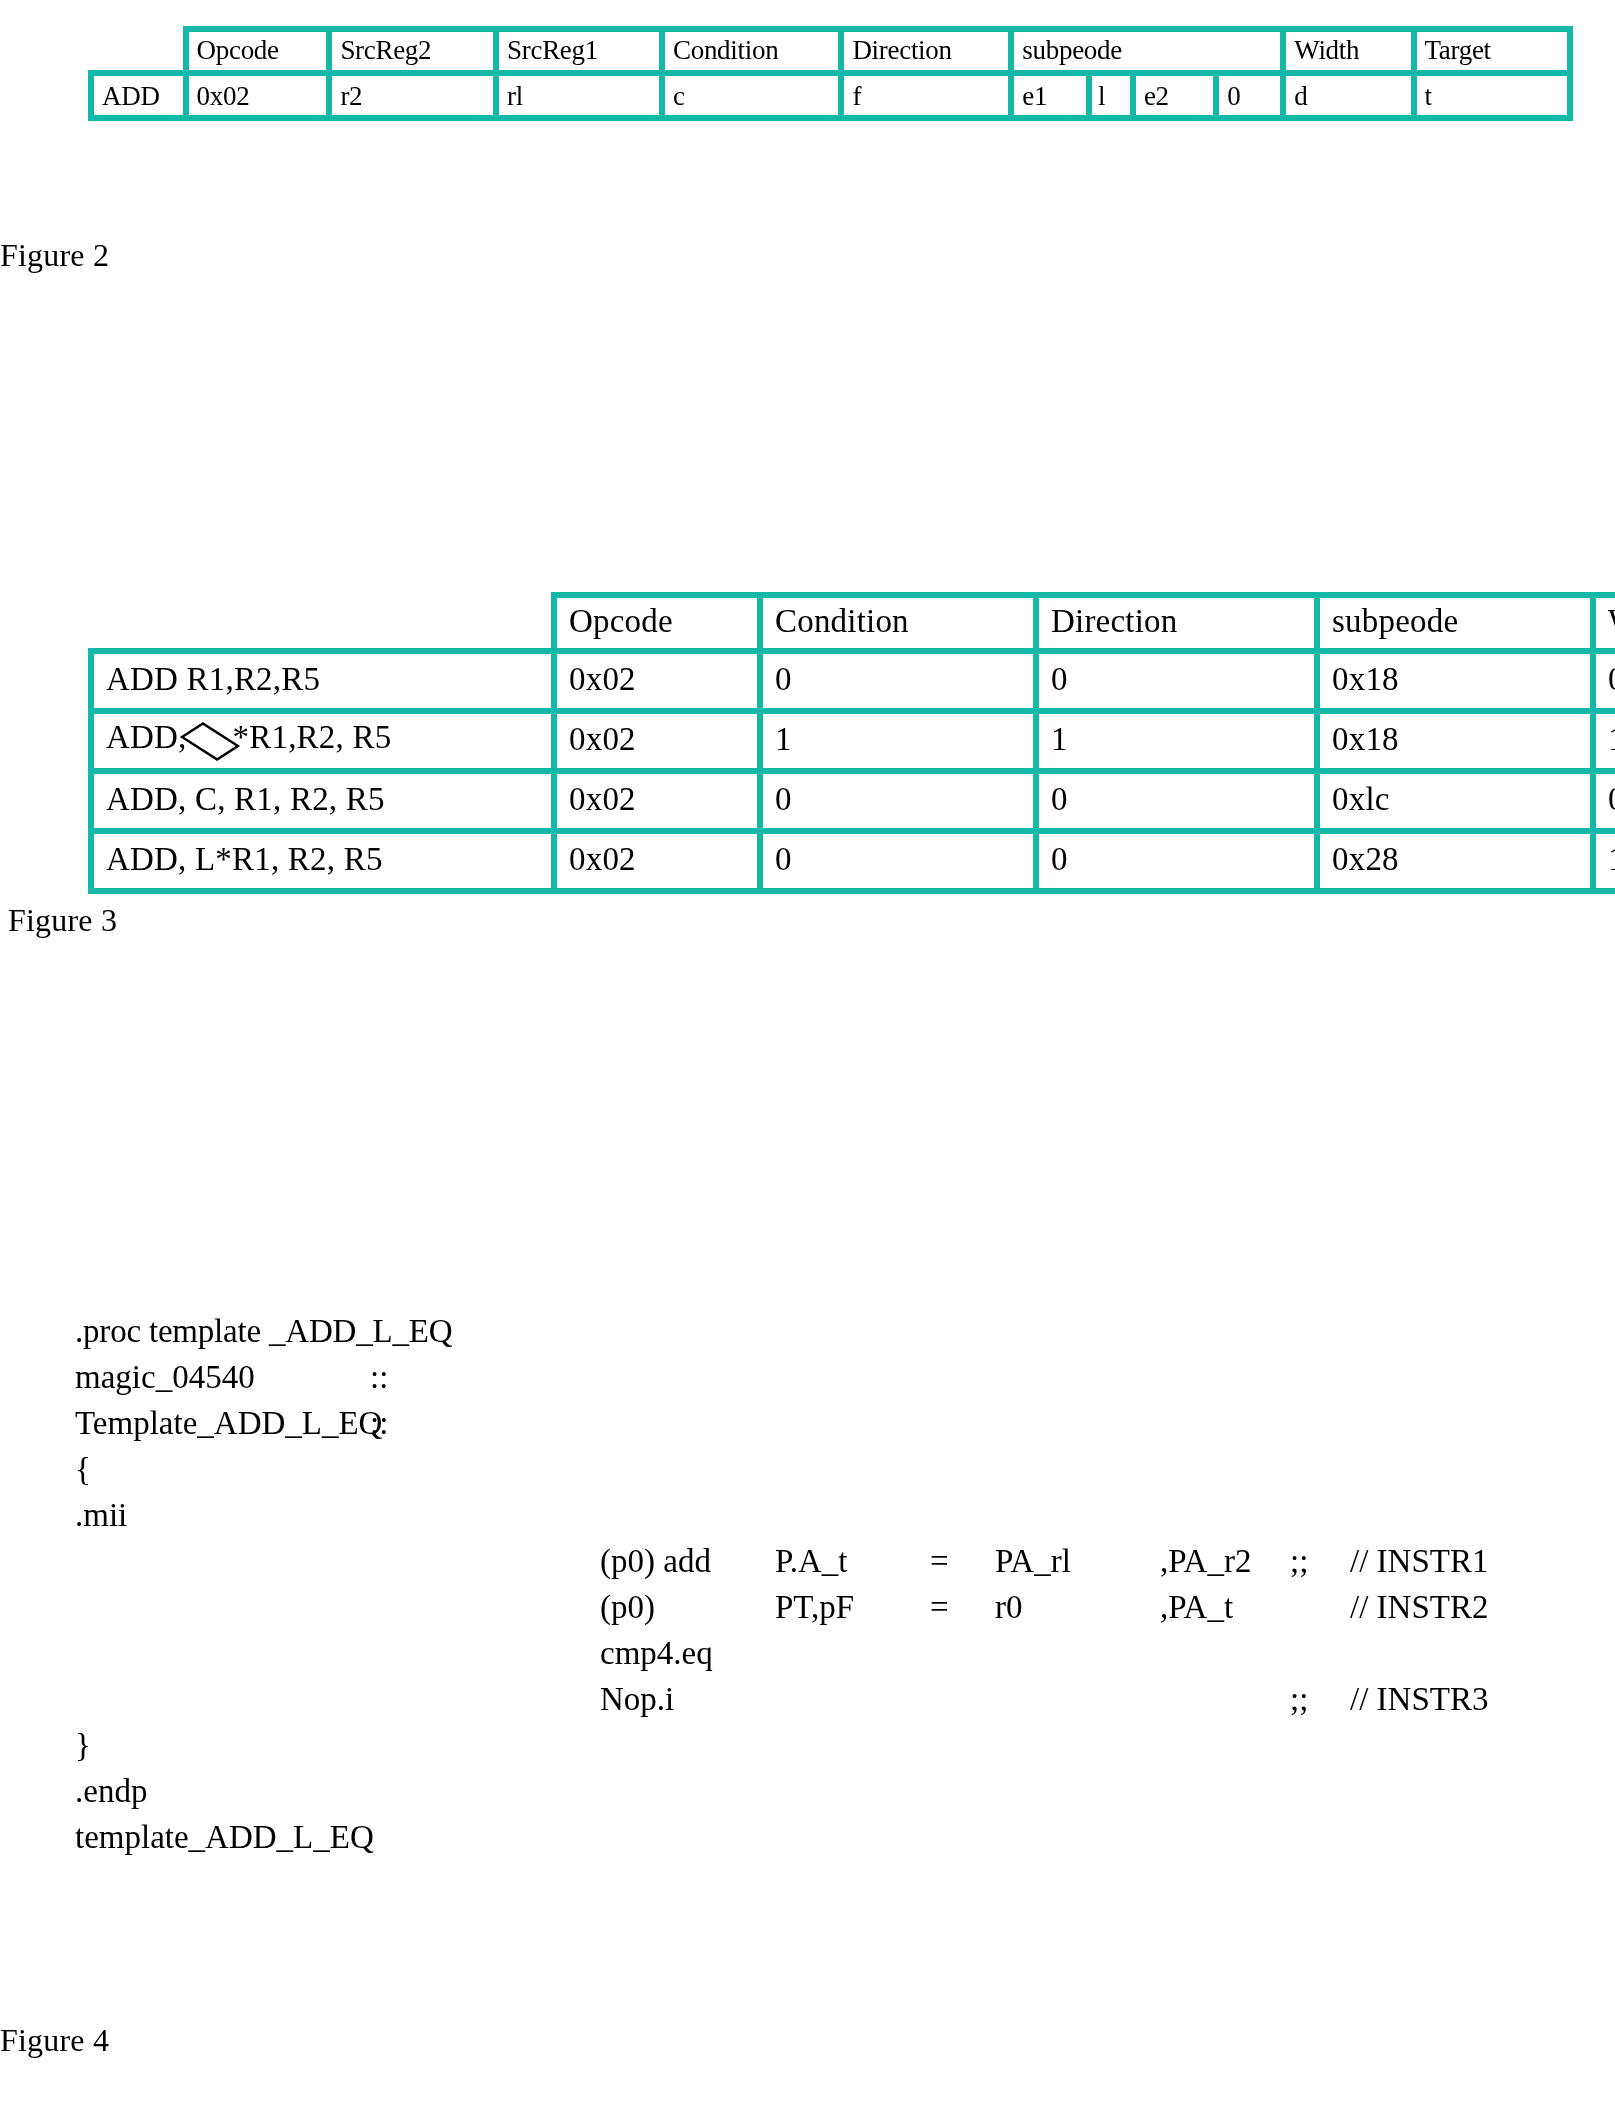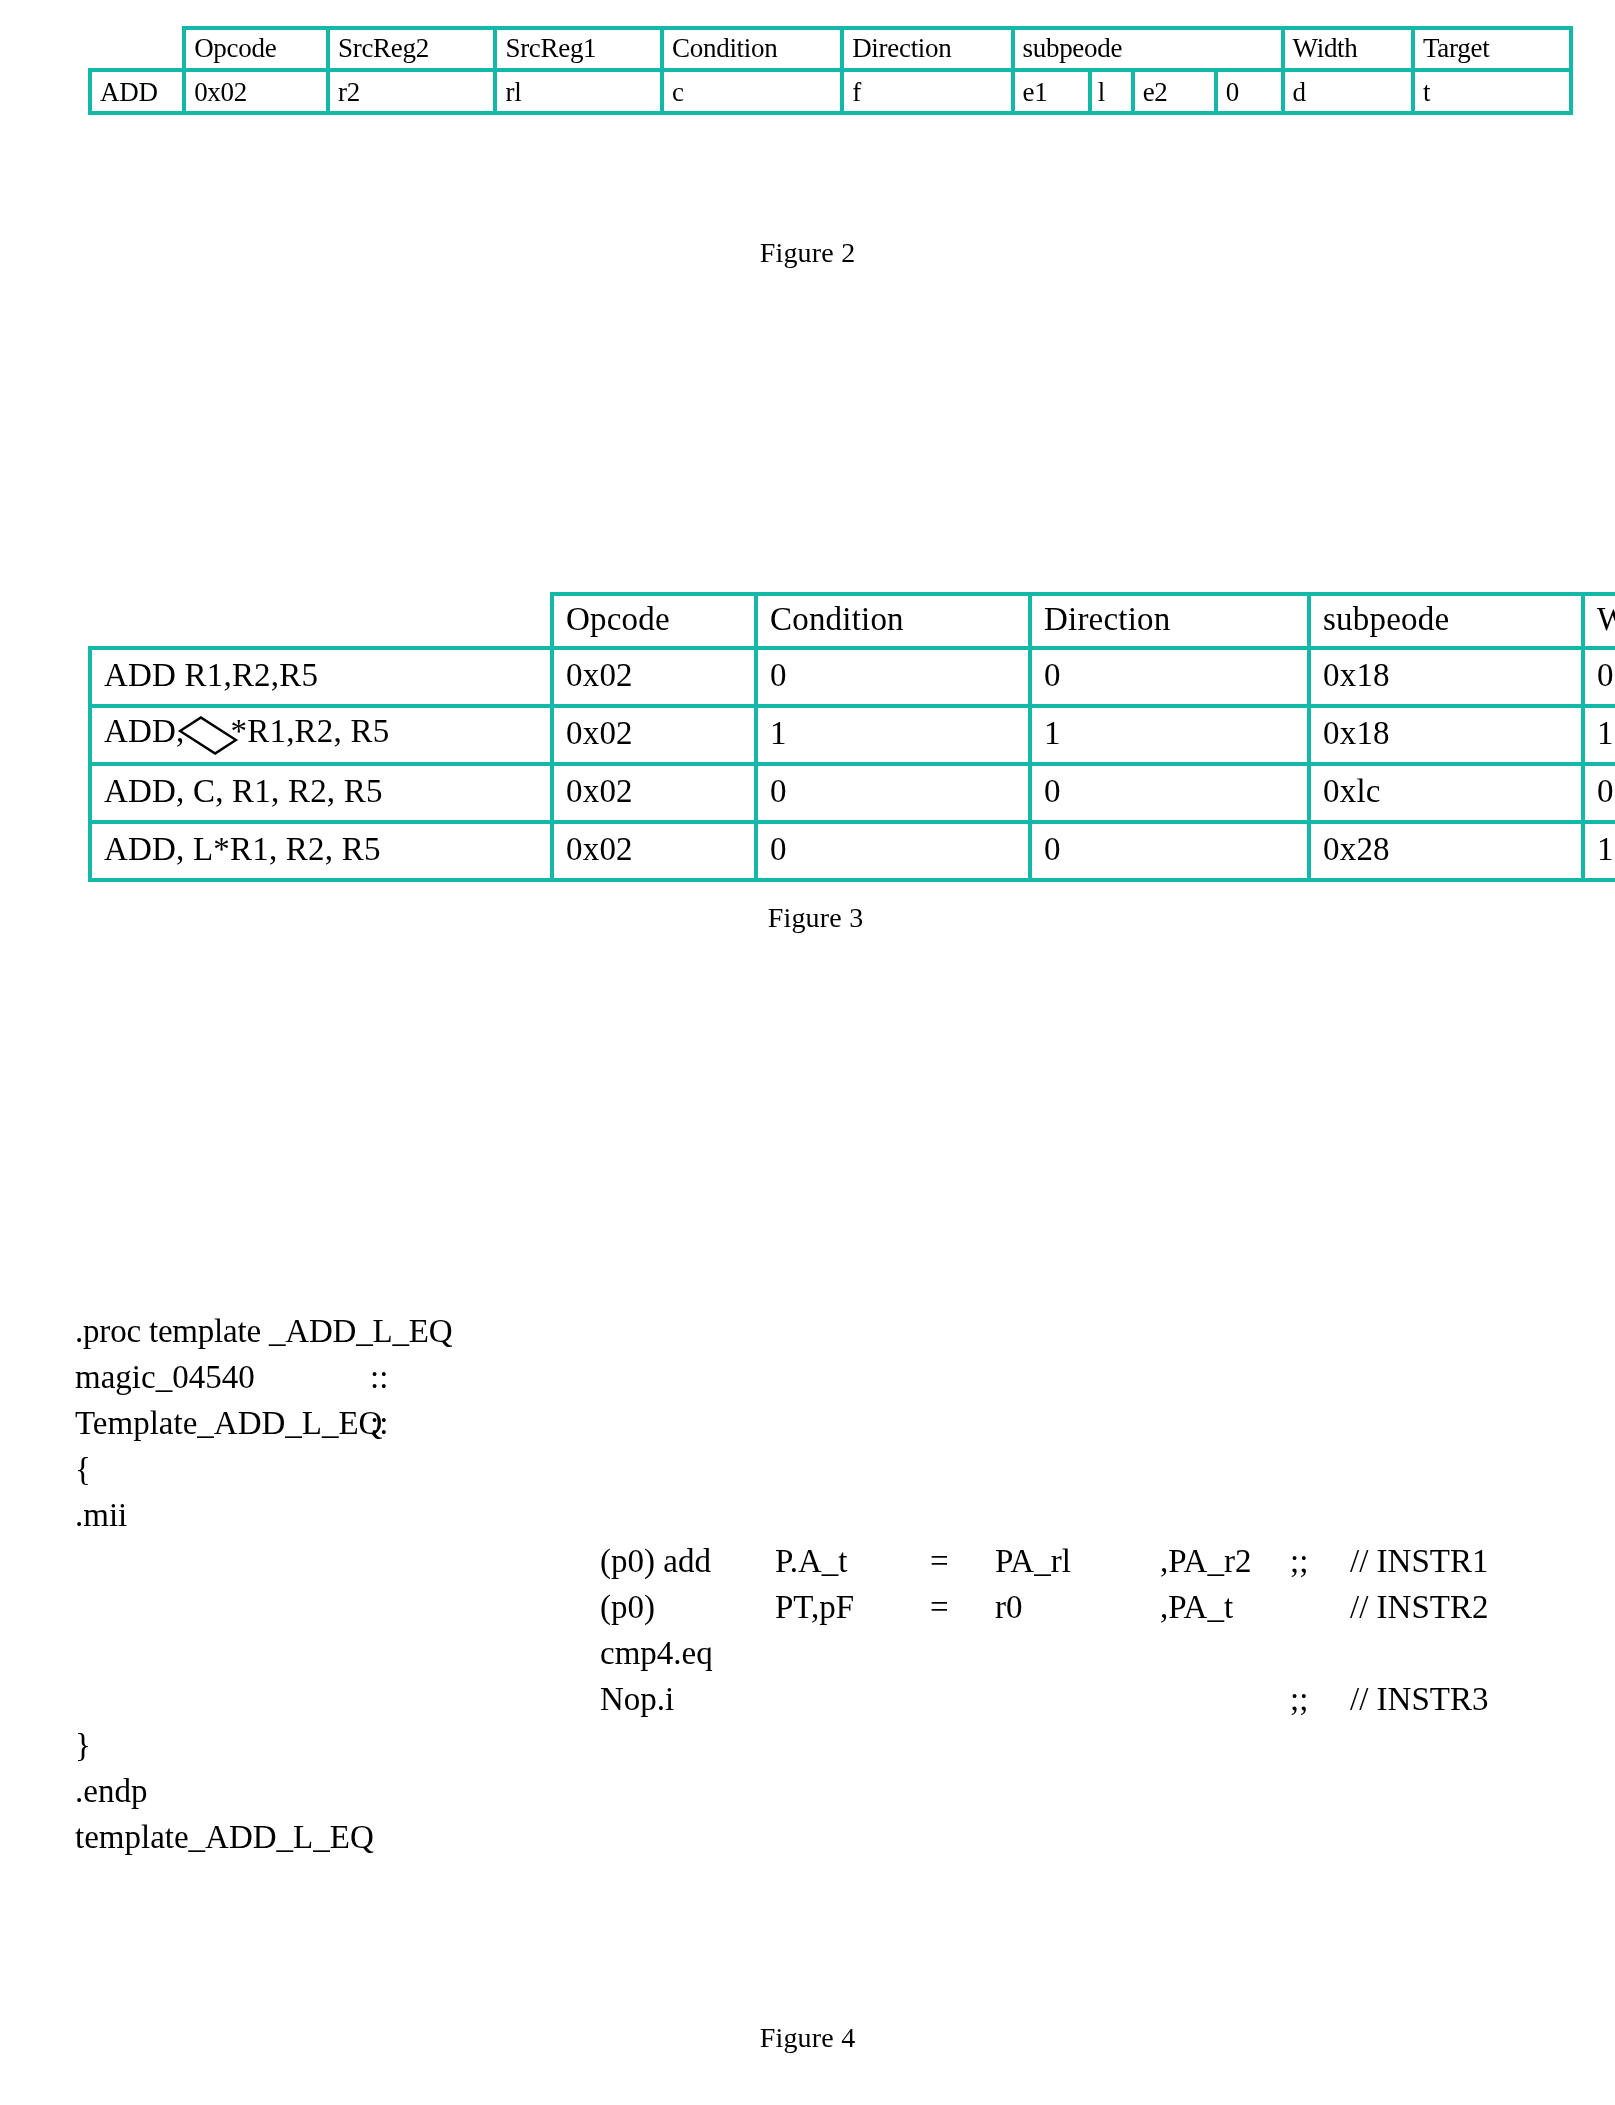--- a/index.html
+++ b/index.html
@@ -22,21 +22,21 @@
     left: 88px;
     top: 26px;
     width: 1485px;
   }
   table.patent-table {
     border-collapse: collapse;
     table-layout: fixed;
     font-family: "Liberation Serif", "DejaVu Serif", serif;
   }
   table.patent-table td {
-    border: 4px solid #14b8a6;
+    border: 6px solid #14b8a6;
     padding: 2px 6px 4px 8px;
     font-size: 28px;
     line-height: 1.12;
     vertical-align: middle;
     white-space: nowrap;
     overflow: hidden;
   }
   td.blank-cell {
     border: none !important;
   }
@@ -52,22 +52,21 @@
   #fig2 tr.data-row td {
     padding-top: 3px;
     padding-bottom: 2px;
     border-radius: 9px;
   }
 
   
   .fig-caption {
     position: absolute;
     width: 100%;
-    text-align: center;
-    font-size: 28px;
+    font-size: 32px;
     font-family: "Liberation Serif", "DejaVu Serif", serif;
     letter-spacing: 0.2px;
   }
   #fig2-caption { top: 237px; left: 0; }
   #fig3-caption { top: 902px; left: 8px; }
   #fig4-caption { top: 2022px; left: 0; }
 
   
   #fig3-wrap {
     position: absolute;

